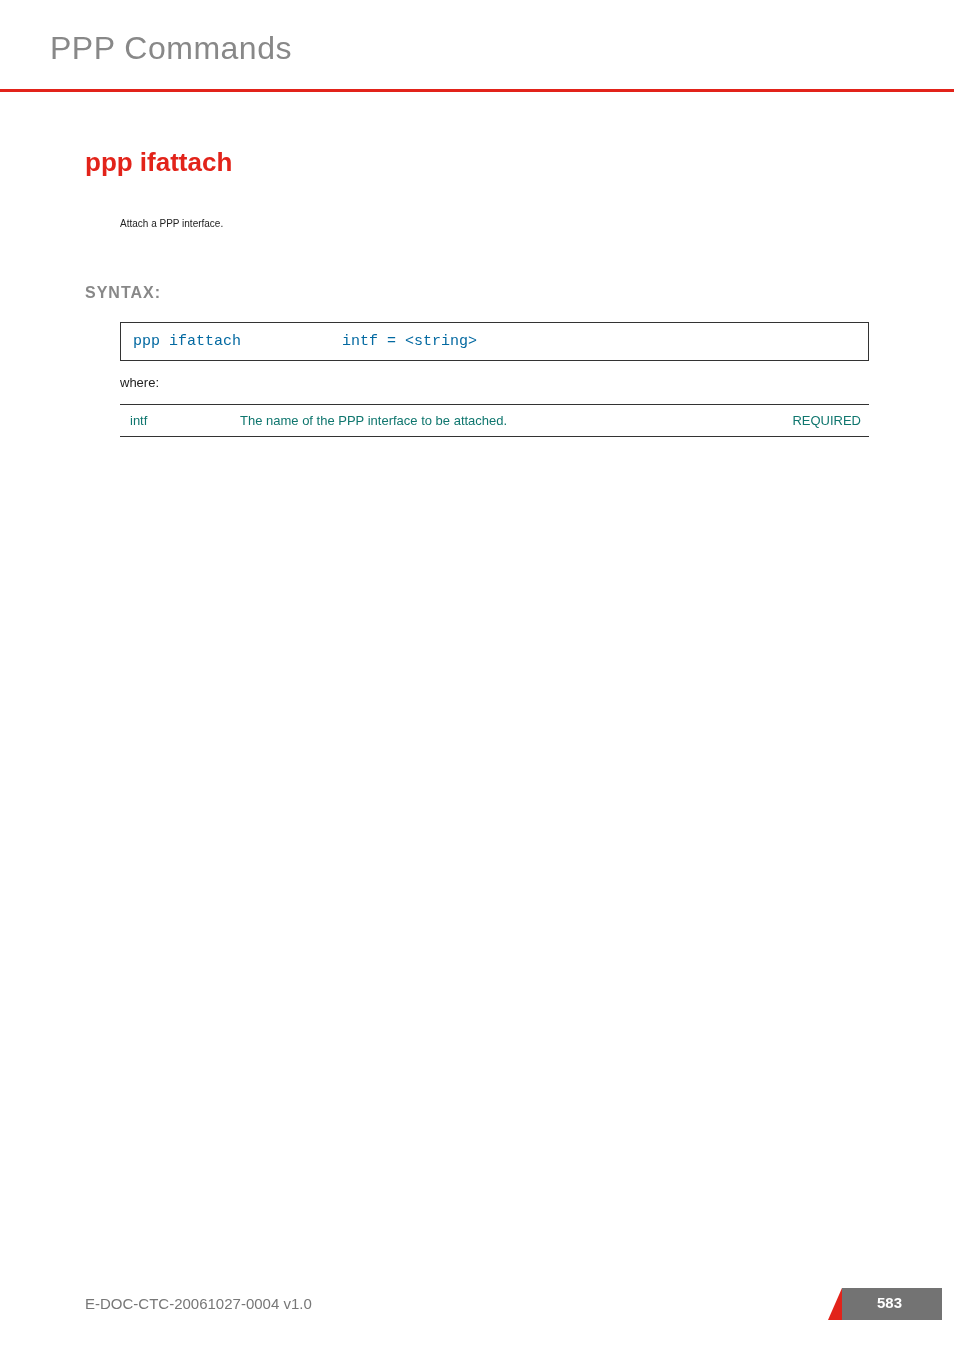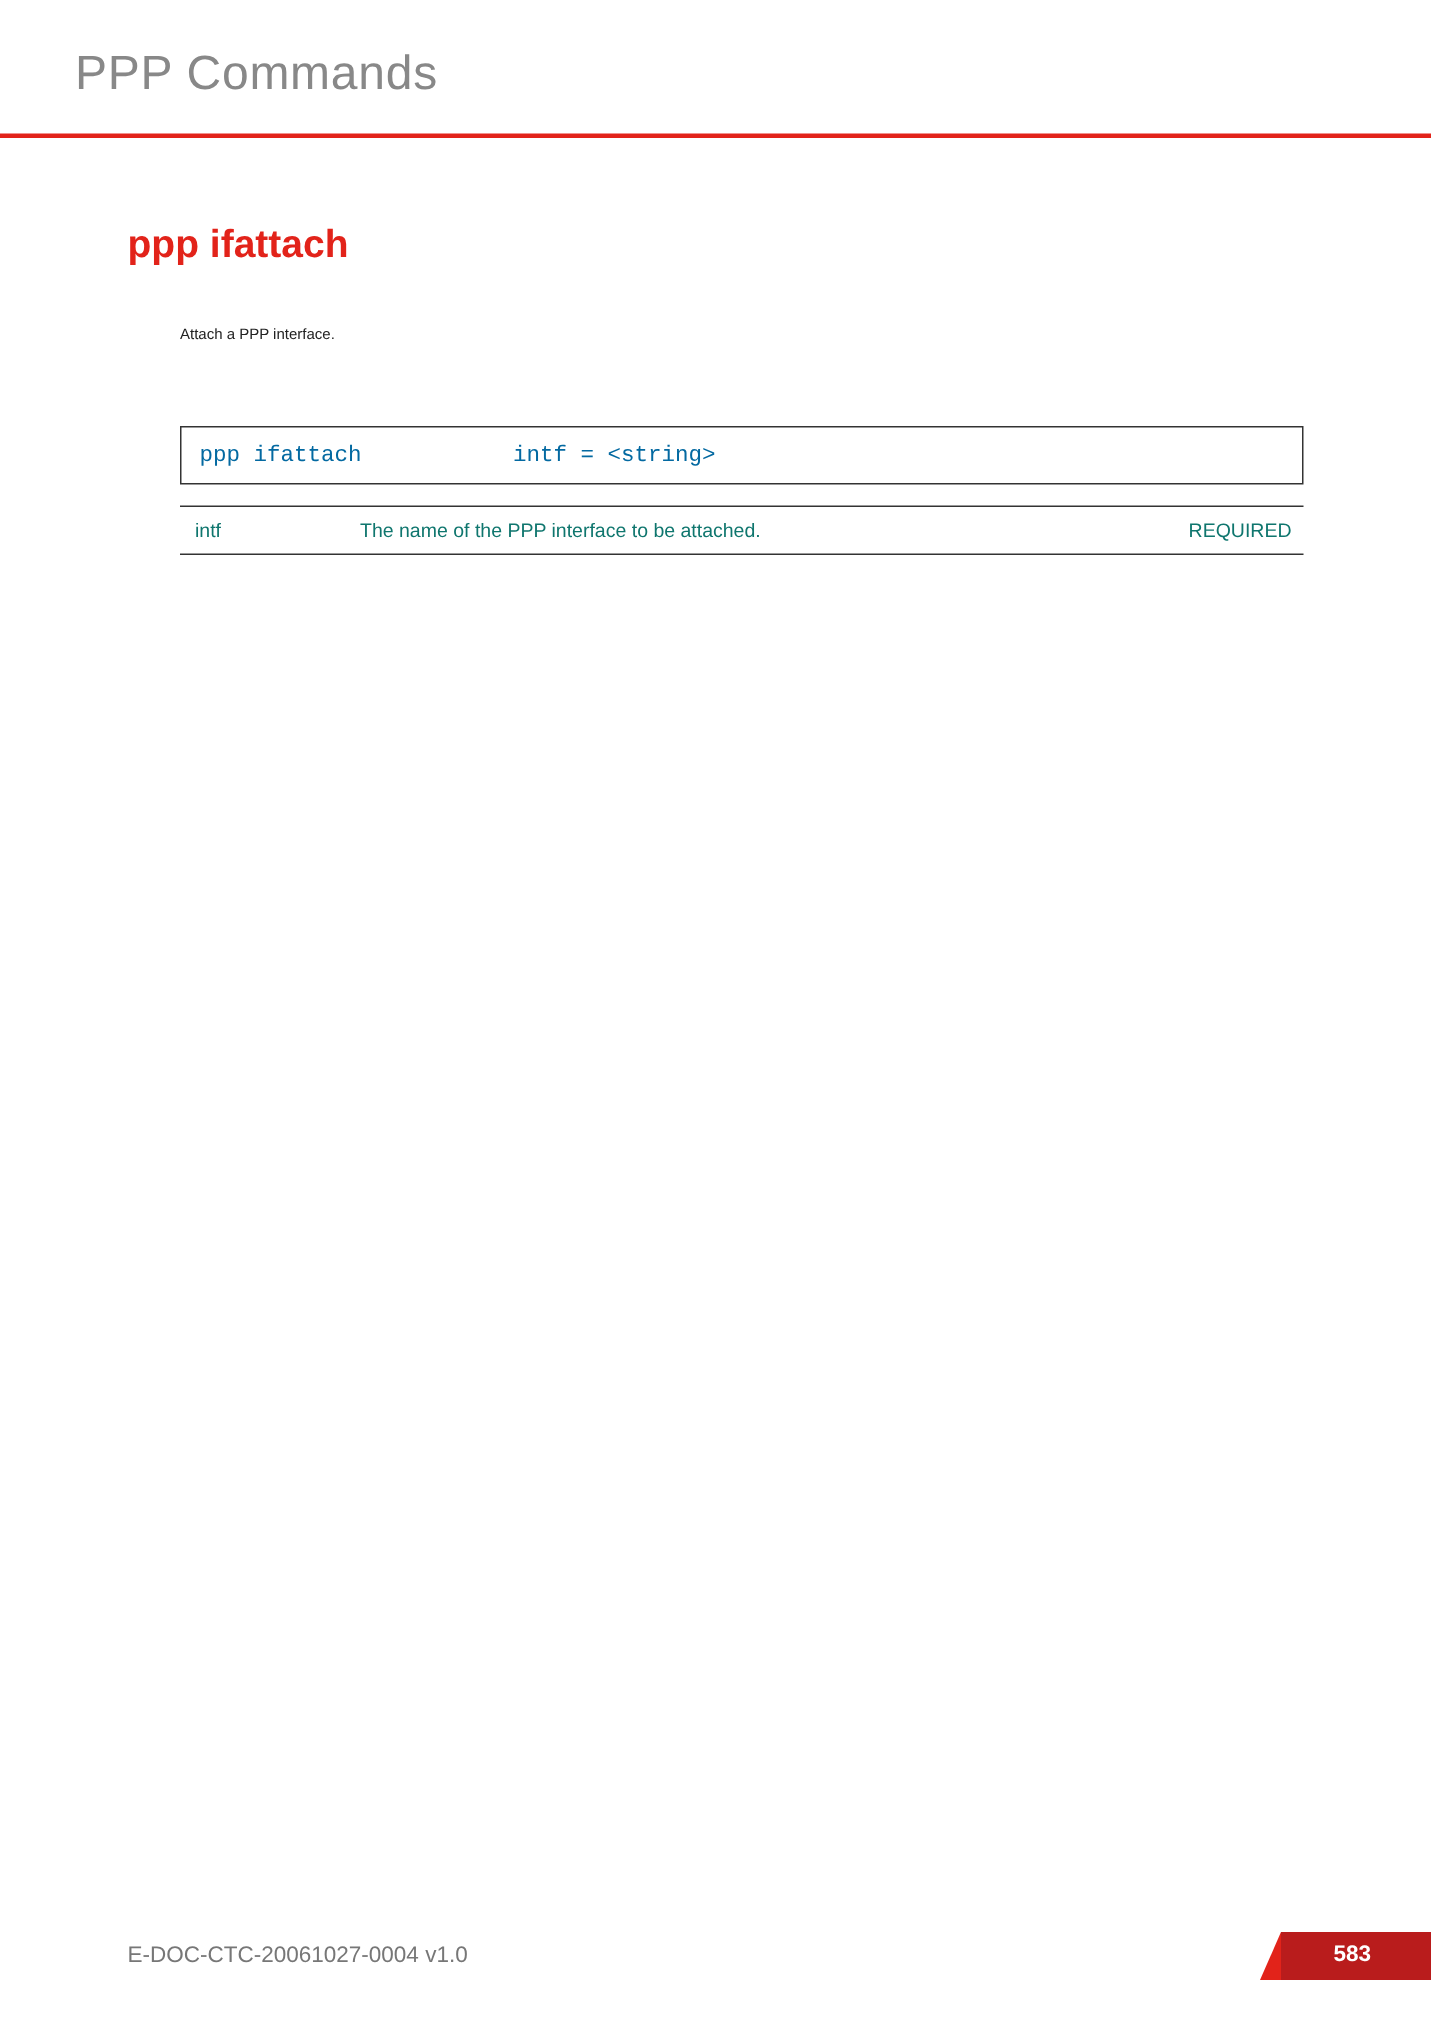--- a/index.html
+++ b/index.html
@@ -100,25 +100,25 @@
     }
     .footer-left {
       position: absolute;
       left: 85px;
       bottom: 8px;
       font-size: 15px;
       color: #777;
     }
     .page-number-tab {
       position: absolute;
-      right: 0;
+      right: 12px;
       bottom: 0;
       width: 100px;
       height: 32px;
-      background: #b91c1c;
+      background: #737373;
     }
     .page-number-tab::before {
       content: '';
       position: absolute;
       left: -14px;
       top: 0;
       border-right: 14px solid #e2231a;
       border-top: 32px solid transparent;
     }
     .page-number {
@@ -135,26 +135,28 @@
 
 <div class="header-area">
   <h1 class="page-title">PPP Commands</h1>
 </div>
 <div class="red-rule"></div>
 
 <div class="content">
   <h2 class="command-heading">ppp ifattach</h2>
   <p class="description">Attach a PPP interface.</p>
 
+  <div class="syntax-label">SYNTAX:</div>
 
   <div class="syntax-box">
     <span class="syntax-cmd">ppp ifattach</span>
     <span class="syntax-args">intf = &lt;string&gt;</span>
   </div>
 
+  <div class="where-label">where:</div>
 
   <div class="param-table">
     <div class="param-row">
       <div class="param-name">intf</div>
       <div class="param-desc">The name of the PPP interface to be attached.</div>
       <div class="param-req">REQUIRED</div>
     </div>
   </div>
 </div>
 

